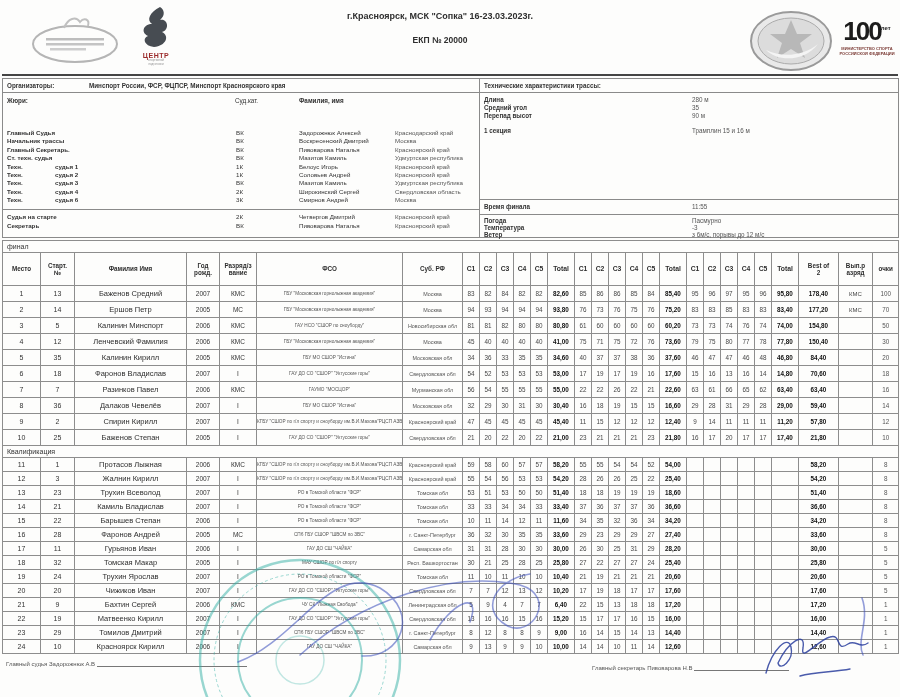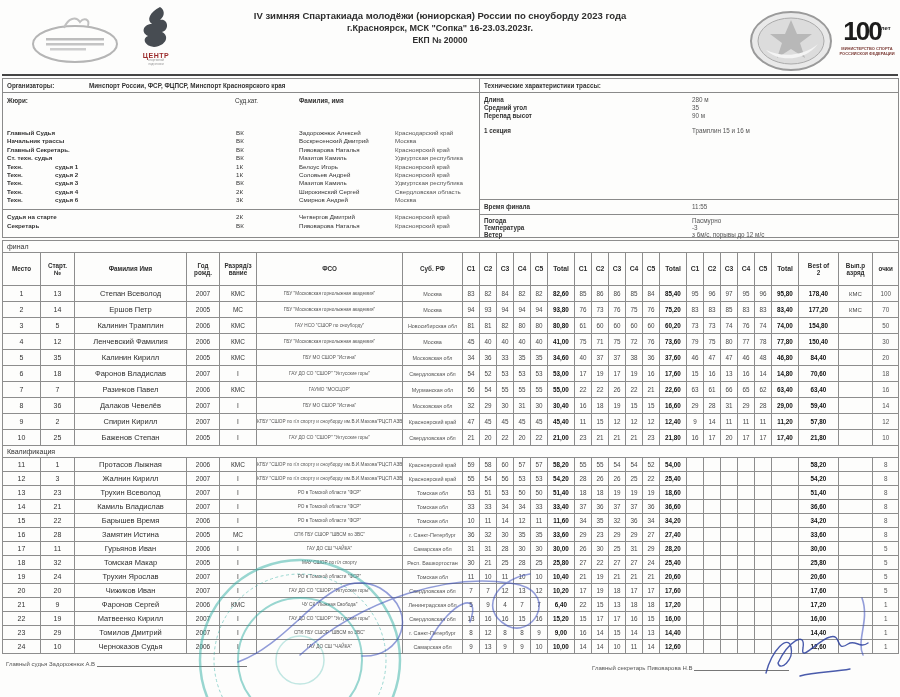--- a/index.html
+++ b/index.html
@@ -2,21 +2,21 @@
 <html><head>
 <meta charset="utf-8">
 <style>
   html,body{margin:0;padding:0;background:#fff;}
   .page{position:relative;width:900px;height:697px;background:#fdfdfc;overflow:hidden;
         font-family:"Liberation Sans",sans-serif;color:#333;}
   
   .title{position:absolute;left:160px;top:10px;width:560px;text-align:center;
          font-weight:bold;color:#2e2e2e;}
   .title div{line-height:12px;}
-  .t1{font-size:9.5px;} .t2,.t4,.t5{font-size:9px;} .t3{font-size:8.5px;}
+  .t1{font-size:9.5px;} .t2,.t4,.t5{font-size:9px;} .t3{font-size:8.5px;margin-top:12px;}
   
   .logo{position:absolute;}
   .centr-txt{font-size:7px;font-weight:bold;color:#9b2b2b;text-align:center;letter-spacing:.5px;}
   .centr-sub{font-size:3px;color:#999;text-align:center;line-height:3.5px;}
   .l100{font-size:26px;font-weight:900;color:#1c1c1c;letter-spacing:-2px;line-height:24px;text-align:center;}
   .l100 sup{font-size:6px;font-weight:bold;letter-spacing:0;}
   .minsport{font-size:4px;font-weight:bold;color:#7b3b35;text-align:center;line-height:5px;margin-top:3px;}
   
   .topline{position:absolute;left:2px;top:74px;width:896px;height:2px;background:#454545;}
   .info{position:absolute;left:2px;top:78px;width:896px;height:160px;font-size:6.3px;}
@@ -103,21 +103,20 @@
   </div>
   <div class="logo" style="left:838px;top:16px;width:58px;">
     <div class="l100"><span>100</span><sup>лет</sup></div>
     <div class="minsport">
       <div>МИНИСТЕРСТВО СПОРТА</div>
       <div>РОССИЙСКОЙ ФЕДЕРАЦИИ</div>
     </div>
   </div>
 
   <div class="title">
-    <div class="t1">IV зимняя Спартакиада молодёжи (юниорская) России по сноуборду 2023 года</div>
     <div class="t2">г.Красноярск, МСК "Сопка" 16-23.03.2023г.</div>
     <div class="t3">ЕКП № 20000</div>
   </div>
 
   <div class="topline"></div>
 
   <div class="info">
     <div class="ibox-l">
       <div class="orgrow">
         <span class="lbl">Организаторы:</span>
@@ -316,21 +315,21 @@
           <th class="sc">Total</th>
           <th>Best of
 2</th>
           <th>Вып.р
 азряд</th>
           <th>очки</th>
         </tr>
         <tr class="rf">
           <td class="pl">1</td>
           <td class="pl">13</td>
-          <td class="nm">Степан Всеволод</td>
+          <td class="nm">Баженов Средний</td>
           <td class="yr">2007</td>
           <td class="rk">КМС</td>
           <td class="cl2">ГБУ "Московская горнолыжная академия"</td>
           <td class="rg">Москва</td>
           <td class="c">83</td>
           <td class="c">82</td>
           <td class="c">84</td>
           <td class="c">82</td>
           <td class="c">82</td>
           <td class="t">82,60</td>
@@ -376,21 +375,21 @@
           <td class="c">83</td>
           <td class="c">83</td>
           <td class="t">83,40</td>
           <td class="t">177,20</td>
           <td class="gr">КМС</td>
           <td class="pt">70</td>
         </tr>
         <tr class="rf">
           <td class="pl">3</td>
           <td class="pl">5</td>
-          <td class="nm">Калинин Трамплин</td>
+          <td class="nm">Калинин Минспорт</td>
           <td class="yr">2006</td>
           <td class="rk">КМС</td>
           <td class="cl2">ГАУ НСО "СШОР по сноуборду"</td>
           <td class="rg">Новосибирская обл</td>
           <td class="c">81</td>
           <td class="c">81</td>
           <td class="c">82</td>
           <td class="c">80</td>
           <td class="c">80</td>
           <td class="t">80,80</td>
@@ -739,21 +738,21 @@
           <td class="c"></td>
           <td class="c"></td>
           <td class="t"></td>
           <td class="t">36,60</td>
           <td class="gr"></td>
           <td class="pt">8</td>
         </tr>
         <tr class="rq">
           <td class="pl">15</td>
           <td class="pl">22</td>
-          <td class="nm">Барышев Время</td>
+          <td class="nm">Барышев Степан</td>
           <td class="yr">2006</td>
           <td class="rk">I</td>
           <td class="cl2">РО в Томской области "ФСР"</td>
           <td class="rg">Томская обл</td>
           <td class="c">10</td>
           <td class="c">11</td>
           <td class="c">14</td>
           <td class="c">12</td>
           <td class="c">11</td>
           <td class="t">11,60</td>
@@ -769,21 +768,21 @@
           <td class="c"></td>
           <td class="c"></td>
           <td class="t"></td>
           <td class="t">34,20</td>
           <td class="gr"></td>
           <td class="pt">8</td>
         </tr>
         <tr class="rq">
           <td class="pl">16</td>
           <td class="pl">28</td>
-          <td class="nm">Замятин Истина</td>
+          <td class="nm">Фаронов Андрей</td>
           <td class="yr">2005</td>
           <td class="rk">МС</td>
           <td class="cl2">СПб ГБУ СШОР "ШВСМ по ЗВС"</td>
           <td class="rg">г. Санкт-Петербург</td>
           <td class="c">36</td>
           <td class="c">32</td>
           <td class="c">30</td>
           <td class="c">35</td>
           <td class="c">35</td>
           <td class="t">33,60</td>
@@ -919,21 +918,21 @@
           <td class="c"></td>
           <td class="c"></td>
           <td class="t"></td>
           <td class="t">17,60</td>
           <td class="gr"></td>
           <td class="pt">5</td>
         </tr>
         <tr class="rq">
           <td class="pl">21</td>
           <td class="pl">9</td>
-          <td class="nm">Фаронов Сергей</td>
+          <td class="nm">Бахтин Сергей</td>
           <td class="yr">2006</td>
           <td class="rk">КМС</td>
           <td class="cl2">ЧУ СК "Лыжная Свобода"</td>
           <td class="rg">Ленинградская обл</td>
           <td class="c">5</td>
           <td class="c">9</td>
           <td class="c">4</td>
           <td class="c">7</td>
           <td class="c">7</td>
           <td class="t">6,40</td>
@@ -1009,21 +1008,21 @@
           <td class="c"></td>
           <td class="c"></td>
           <td class="t"></td>
           <td class="t">14,40</td>
           <td class="gr"></td>
           <td class="pt">1</td>
         </tr>
         <tr class="rq">
           <td class="pl">24</td>
           <td class="pl">10</td>
-          <td class="nm">Черноказов Судья</td>
+          <td class="nm">Красноярск Кирилл</td>
           <td class="yr">2006</td>
           <td class="rk">I</td>
           <td class="cl2">ГАУ ДО СШ "ЧАЙКА"</td>
           <td class="rg">Самарская обл</td>
           <td class="c">9</td>
           <td class="c">13</td>
           <td class="c">9</td>
           <td class="c">9</td>
           <td class="c">10</td>
           <td class="t">10,00</td>

